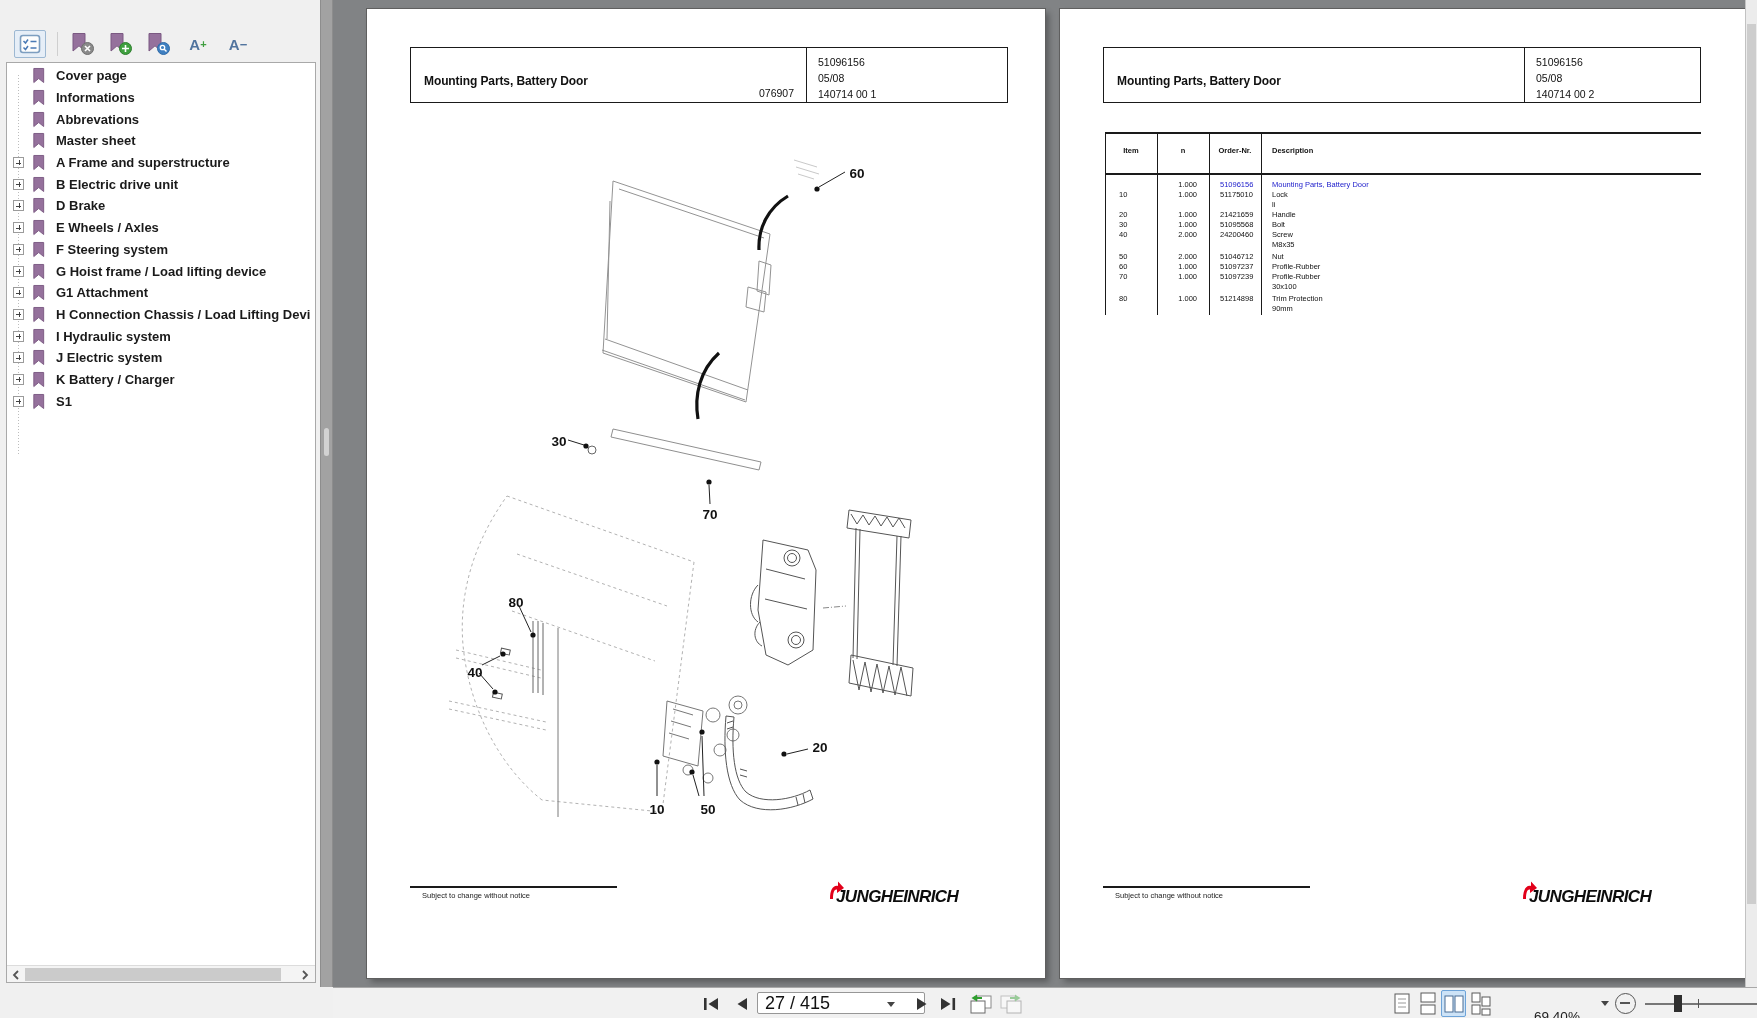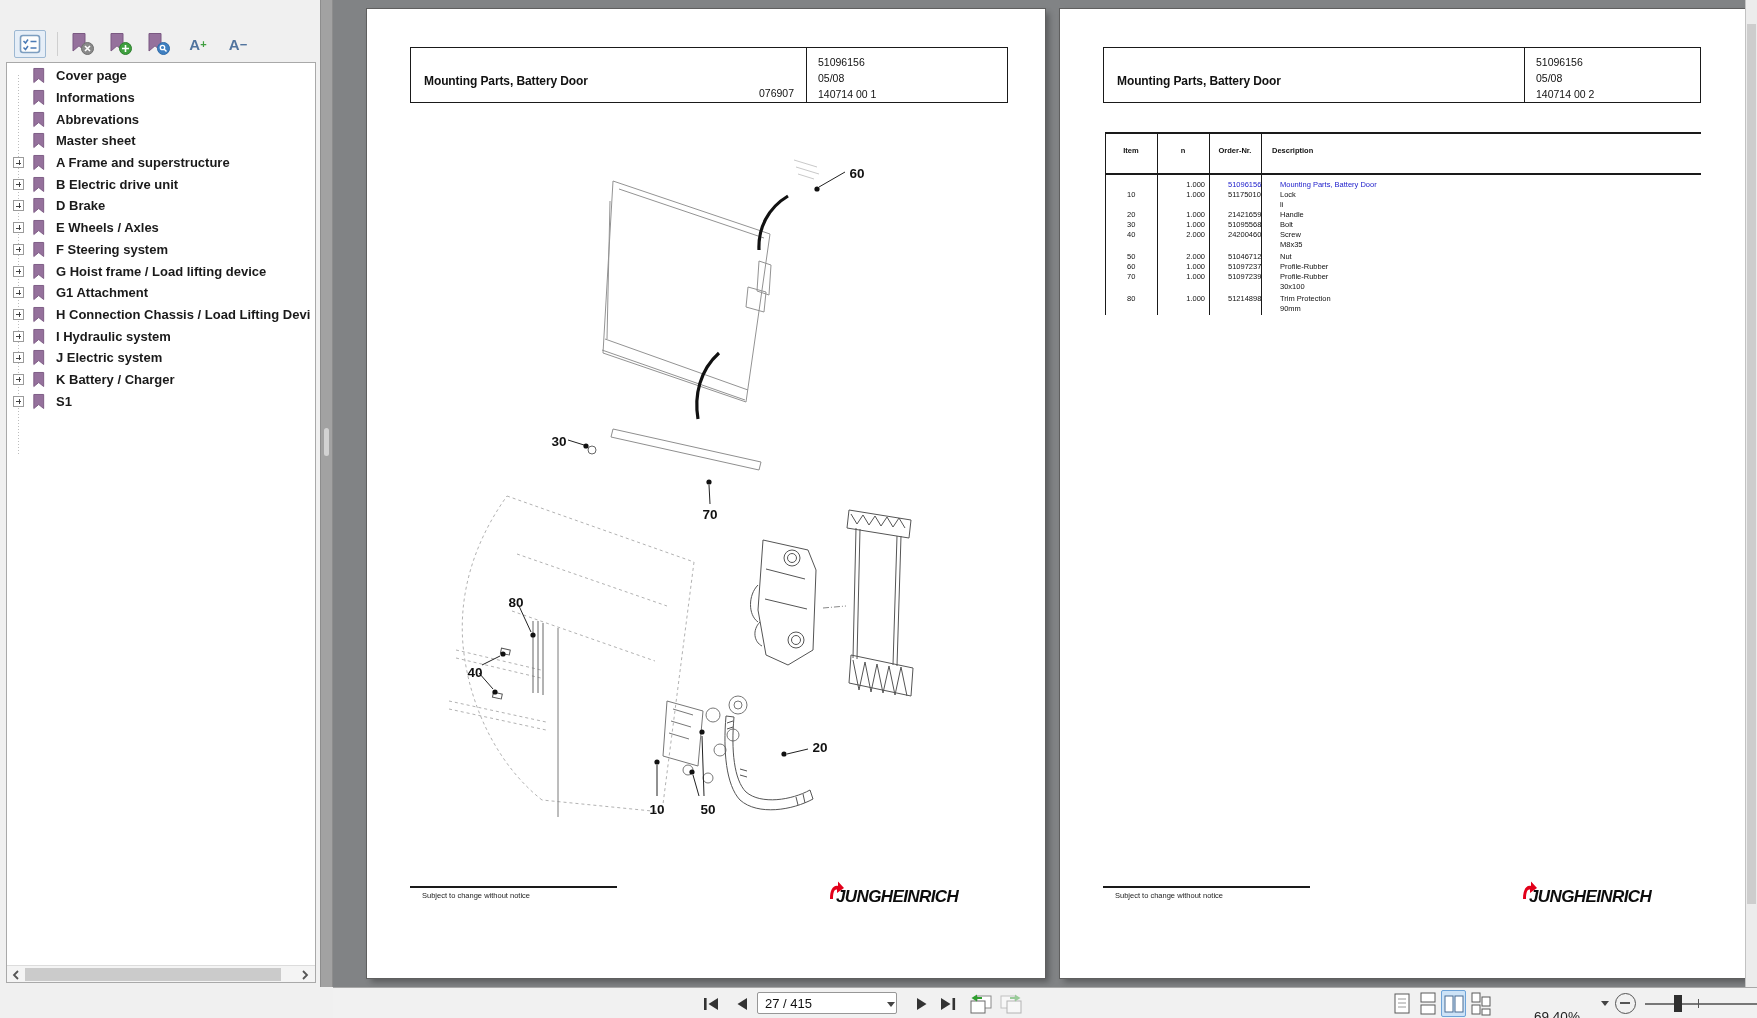--- a/index.html
+++ b/index.html
@@ -66,31 +66,31 @@
   .jh-text { position:absolute; left:9px; top:5px; font-size:17px; font-weight:bold; font-style:italic; letter-spacing:-0.6px; color:#0d0d0d; }
 
   .diagram { position:absolute; left:0; top:0; width:678px; height:969px; }
   .callout { font-size:13.5px; font-weight:bold; fill:#111; }
 
   
   .parts-table { position:absolute; left:45px; top:123px; width:596px; height:190px; font-size:7.5px; color:#111; }
   .pt-hline { position:absolute; left:0; width:596px; height:1.5px; background:#1a1a1a; }
   .pt-vline { position:absolute; top:0; width:1px; height:183px; background:#1a1a1a; }
   .pt-head { position:absolute; top:14px; font-weight:bold; }
-  .pt-row { position:absolute; left:8px; width:596px; height:10px; line-height:10px;padding-left:20px; }
+  .pt-row { position:absolute; left:0; width:596px; height:10px; line-height:10px;padding-left:20px; }
   .c-item { position:absolute; left:14px; width:32px; }
   .c-n    { position:absolute; left:54px; width:38px; text-align:right; }
   .c-ord  { position:absolute; left:115px; width:46px; }
   .c-desc { position:absolute; left:167px; width:420px; }
   .row-link .c-ord, .row-link .c-desc { color:#2121cc; cursor:pointer; }
 
   
   .statusbar { position:absolute; left:333px; top:987px; width:1424px; height:31px; background:#f1f1f1; border-top:1px solid #a8a8a8; }
   .sb-btn { position:absolute; top:6px; width:22px; height:19px; display:flex; align-items:center; justify-content:center; cursor:pointer; }
-  .page-input { position:absolute; left:424px; top:4px; width:140px; height:22px; background:#fff; border:1px solid #979797; border-radius:2px; font-size:13px; color:#111; padding:0 18px 0 7px; font-family:"Liberation Sans",sans-serif; }
+  .page-input { position:absolute; left:424px; top:4px; width:168px; height:22px; background:#fff; border:1px solid #979797; border-radius:2px; font-size:18px; color:#111; padding:0 18px 0 7px; font-family:"Liberation Sans",sans-serif; }
   .pi-caret { position:absolute; left:554px; top:14px; width:0; height:0; border-left:4px solid transparent; border-right:4px solid transparent; border-top:5px solid #444; pointer-events:none; }
   .mode-btn { position:absolute; top:2px; width:25px; height:27px; display:flex; align-items:center; justify-content:center; cursor:pointer; border-radius:2px; }
   .mode-btn.sel { background:#cde3f7; border:1px solid #6da3d8; }
   .zoom-text { position:absolute; left:1185px; top:0; width:78px; height:31px; line-height:31px; font-size:13.5px; color:#222; text-align:center;margin-top:13px; }
   .zoom-caret { position:absolute; left:1268px; top:13px; width:0; height:0; border-left:4px solid transparent; border-right:4px solid transparent; border-top:5px solid #444; cursor:pointer; }
   .zoom-minus { position:absolute; left:1282px; top:5px; width:21px; height:21px; border:1.6px solid #555; border-radius:50%; cursor:pointer; }
   .zoom-minus::before { content:""; position:absolute; left:4px; top:8px; width:10px; height:1.6px; background:#555; }
   .zoom-track { position:absolute; left:1312px; top:15px; width:112px; height:1.6px; background:#777; }
   .zoom-thumb { position:absolute; left:1341px; top:7px; width:8px; height:17px; background:#2f2f2f; cursor:pointer; }
   .zoom-tick { position:absolute; left:1365px; top:11px; width:1.4px; height:9px; background:#555; }

